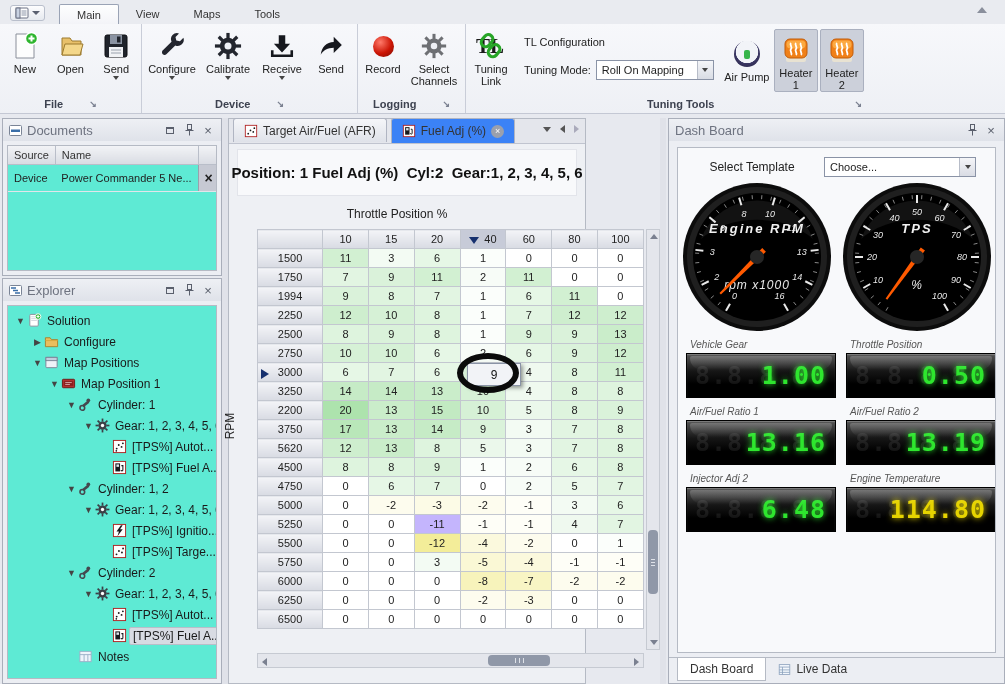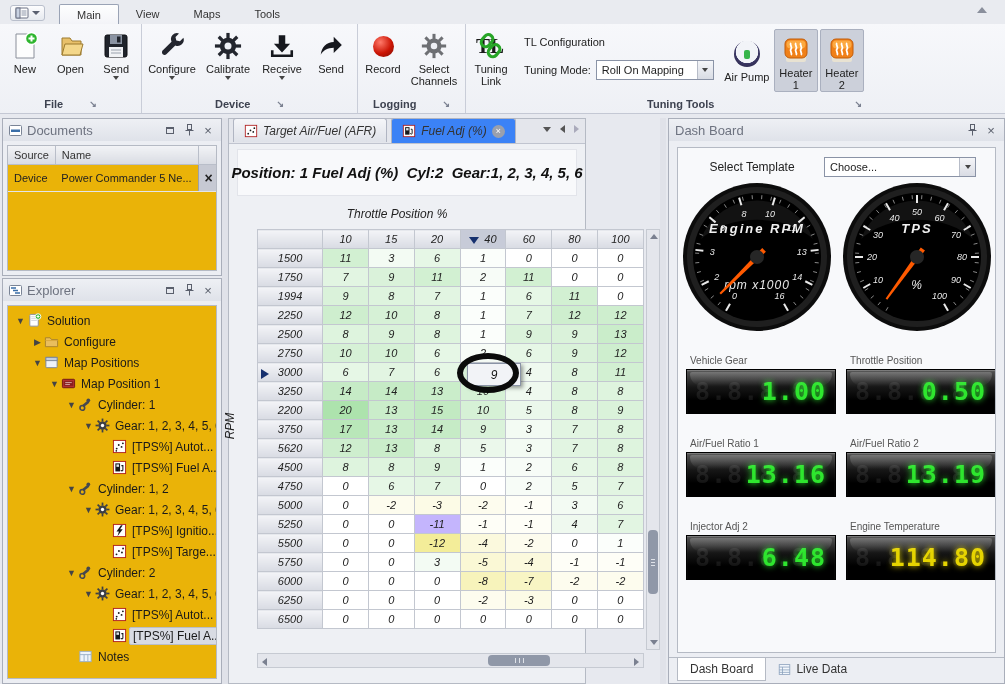--- a/index.html
+++ b/index.html
@@ -39,37 +39,37 @@
   .heater-icon .hbase { position:absolute; left:3px; bottom:0; width:20px; height:6px; background:#e8e2d2; border-radius:2px; }
   .heater-icon svg { position:absolute; left:0; top:0; }
 
   
   .panel { position:absolute; background:#eceef3; border:1px solid #a9aeba; }
   .ptitle { height:22px; display:flex; align-items:center; padding:0 6px; gap:5px; background:linear-gradient(#eef0f4,#dfe2e9); color:#6e7380; font-size:13px; }
   .ptitle .spacer { flex:1; }
   .pbtn { width:14px; height:14px; display:flex; align-items:center; justify-content:center; color:#5a5f6c; font-size:11px; cursor:default; }
   .maxbox { width:8px; height:7px; border:1px solid #5a5f6c; border-top-width:2px; }
   .pin-icon svg, .ptitle-icon svg { display:block; }
-  .pcontent { position:absolute; left:4px; right:4px; top:26px; bottom:4px; background:#eab308; border:1px solid #b5bac4; overflow:hidden; }
+  .pcontent { position:absolute; left:4px; right:4px; top:26px; bottom:4px; background:#5eead4; border:1px solid #b5bac4; overflow:hidden; }
 
   
   #doc-table { width:100%; border-collapse:collapse; }
   #doc-table th { background:linear-gradient(#f2f3f6,#d9dce3); border-right:1px solid #b9bec9; border-bottom:1px solid #b9bec9; font-weight:normal; text-align:left; padding:3px 6px; color:#333; }
   #doc-table td { padding:5px 6px; border-bottom:1px solid #e3e5ea; }
   .doc-close-cell { width:26px; background:#c6c9d3; border-left:1px solid #9aa0ac; text-align:center; font-weight:bold; font-size:14px; color:#222; }
 
   
   .titem { display:flex; align-items:center; height:21px; white-space:nowrap; }
   .titem .exp { width:13px; text-align:center; color:#444; font-size:9px; flex:none; }
   .titem .ticon { width:17px; flex:none; display:flex; align-items:center; }
   .titem .tlabel { padding:1px 3px; color:#1a1a1a; font-size:12px; }
   .titem.selected .tlabel { background:#d8dbe3; border:1px solid #b9bec9; border-radius:2px; }
 
   
-  #editor { position:absolute; left:228px; top:118px; width:358px; height:566px; background:#eef0f4; border:1px solid #b5bac4;font-style:italic; }
+  #editor { position:absolute; left:228px; top:118px; width:358px; height:566px; background:#eef0f4; border:1px solid #b5bac4; }
   #etabbar { position:relative; height:25px; background:#e4e6ec; border-bottom:1px solid #c0c4cf; display:flex; align-items:flex-end; }
   .etab { display:flex; align-items:center; gap:5px; height:24px; padding:0 10px; border:1px solid #b0b5c2; border-bottom:none; border-radius:3px 3px 0 0; background:linear-gradient(#f5f6f9,#dfe2e9); margin-left:4px; font-size:12px; color:#333; }
   .etab.active { background:#3b82f6; height:25px; }
   .etab .closec { width:13px; height:13px; border-radius:50%; background:#9aa0ad; color:#fff; font-size:9px; line-height:13px; text-align:center; }
   #etab-ctrls { position:absolute; right:6px; top:6px; display:flex; gap:9px; align-items:center; color:#555; }
   .tri-d { width:0;height:0;border-left:4px solid transparent;border-right:4px solid transparent;border-top:5px solid #555; }
   .tri-l { width:0;height:0;border-top:4px solid transparent;border-bottom:4px solid transparent;border-right:5px solid #555; }
   .tri-r { width:0;height:0;border-top:4px solid transparent;border-bottom:4px solid transparent;border-left:5px solid #aab; }
   #etitle-band { position:absolute; left:8px; right:8px; top:30px; height:47px; background:#f8f9fb; border:1px solid #e2e4ea; display:flex; align-items:center; justify-content:center; }
   #etitle { font-size:15px; font-weight:bold; color:#111; white-space:pre; }
@@ -96,21 +96,21 @@
   .sb-arrow { position:absolute; width:0; height:0; }
 
   
   #dash { position:absolute; left:668px; top:118px; width:337px; height:566px; background:#eceef3; border:1px solid #a9aeba; }
   #dash-inner { position:absolute; left:8px; right:8px; top:28px; bottom:30px; background:#f8f9fb; border:1px solid #b5bac4; overflow:hidden; }
   #seltpl-row { display:flex; align-items:center; padding:9px 14px 4px; gap:12px; }
   #seltpl-row .lbl { width:120px; text-align:center; font-size:12px; color:#222; }
   #gauges { display:flex; justify-content:center; gap:8px; }
   #displays { display:grid; grid-template-columns:156px 156px; column-gap:4px; padding-left:8px; margin-top:2px; }
   .dcell { margin-bottom:6px; }
-  .dlabel { font-size:10px; color:#555; margin:18px 0 2px 4px; line-height:11px; min-height:12px; max-width:140px; }
+  .dlabel { font-size:10px; font-style:italic; color:#555; margin:2px 0 2px 4px; line-height:11px; min-height:12px; max-width:140px; }
   .display { position:relative; width:150px; height:45px; border-radius:0; background:linear-gradient(180deg,#565656,#161616 40%,#000 70%); border:1px solid #000; box-shadow:inset 0 1px 1px rgba(255,255,255,.25); overflow:hidden;text-align:right; }
   .display::after { content:""; position:absolute; left:3px; right:3px; top:2px; height:14px; border-radius:7px 7px 40px 40px; background:linear-gradient(rgba(255,255,255,.22),rgba(255,255,255,0)); }
   .ghost, .dval { position:absolute; top:7px; font-family:"DejaVu Sans Mono", monospace; font-weight:bold; font-size:25px; letter-spacing:1px; }
   .ghost { left:8px; color:rgba(255,255,255,.08); }
   .dval { right:9px; }
   #dash-tabs { position:absolute; left:0; right:0; bottom:0; height:26px; border-top:1px solid #b5bac4; display:flex; align-items:flex-start; padding-left:8px; background:#eceef3; }
   .dtab { display:flex; align-items:center; gap:5px; padding:4px 12px; font-size:12px; color:#333; border:1px solid #b5bac4; border-top:none; }
   .dtab.active { background:#fff; font-weight:normal; }
   .dtab.inactive { border:none; }
 

